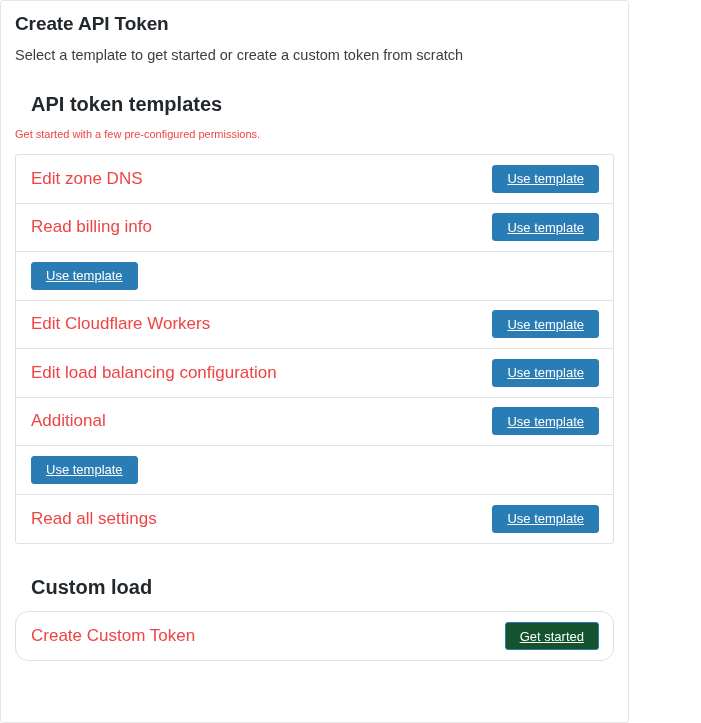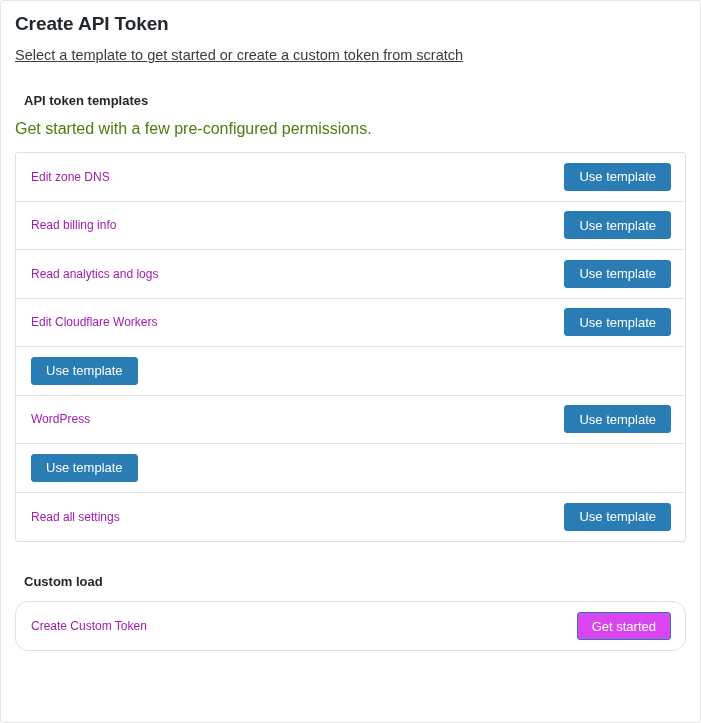--- a/index.html
+++ b/index.html
@@ -9,49 +9,48 @@
   body {
     width: 701px;
     height: 723px;
     background: #ffffff;
     font-family: "Liberation Sans", sans-serif;
     color: #313131;
     overflow: hidden;
   }
   .page {
     box-sizing: border-box;
-    width: 701px;
+    width: 629px;
     height: 723px;
     padding: 12px 14px 0 14px;
     background: #ffffff;
     border: 1px solid #e6e6e6;
     border-radius: 3px;
   }
   .page-title {
     font-size: 19px;
     font-weight: bold;
     color: #23282d;
     margin: 0 0 12px 0;
     letter-spacing: -0.1px;
   }
   .page-subtitle {
     font-size: 14.5px;
     color: #3d3d3d;
     margin: 0 0 30px 0;
-    text-decoration: underline;
   }
   .section-title {
-    font-size: 13px;
+    font-size: 20px;
     font-weight: bold;
     color: #23282d;
-    margin: 0 0 12px 9px;
+    margin: 0 0 12px 16px;
   }
   .section-desc {
-    font-size: 16px;
-    color: #4d7c0f;
+    font-size: 11px;
+    color: #ef4444;
     margin: 0 0 14px 0;
   }
   .list-card {
     border: 1px solid #e0e0e0;
     border-radius: 3px;
     background: #ffffff;
     overflow: hidden;
   }
   .list-row {
     display: flex;
@@ -59,41 +58,42 @@
     justify-content: space-between;
     height: 48.5px;
     padding: 0 14px 0 15px;
     border-bottom: 1px solid #e4e4e4;
     box-sizing: border-box;
   }
   .list-row:last-child {
     border-bottom: none;
   }
   .row-label {
-    font-size: 12px;
-    color: #a21caf;
+    font-size: 17px;
+    color: #ef4444;
     text-align: right;
   }
   .btn {
     display: inline-flex;
     align-items: center;
     justify-content: center;
     height: 28px;
     padding: 0 14px;
     background: #2a7cb5;
     color: #ffffff;
     font-size: 13px;
     font-family: "Liberation Sans", sans-serif;
     border: 1px solid #2a7cb5;
     border-radius: 3px;
     cursor: pointer;
     white-space: nowrap;
+    text-decoration: underline;
   }
   .btn-primary-started {
-    background: #d946ef;
+    background: #14532d;
     border-color: #2a7cb5;
     margin-left: 16px;
   }
   .spacer-custom {
     height: 32px;
   }
   .custom-card {
     border: 1px solid #e0e0e0;
     border-radius: 13px;
     background: #ffffff;
@@ -124,35 +124,35 @@
       <span class="row-label">Edit zone DNS</span>
       <button class="btn">Use template</button>
     </div>
 
     <div class="list-row">
       <span class="row-label">Read billing info</span>
       <button class="btn">Use template</button>
     </div>
 
     <div class="list-row">
-      <span class="row-label">Read analytics and logs</span>
       <button class="btn">Use template</button>
     </div>
 
     <div class="list-row">
       <span class="row-label">Edit Cloudflare Workers</span>
       <button class="btn">Use template</button>
     </div>
 
     <div class="list-row">
+      <span class="row-label">Edit load balancing configuration</span>
       <button class="btn">Use template</button>
     </div>
 
     <div class="list-row">
-      <span class="row-label">WordPress</span>
+      <span class="row-label">Additional</span>
       <button class="btn">Use template</button>
     </div>
 
     <div class="list-row">
       <button class="btn">Use template</button>
     </div>
 
     <div class="list-row">
       <span class="row-label">Read all settings</span>
       <button class="btn">Use template</button>

